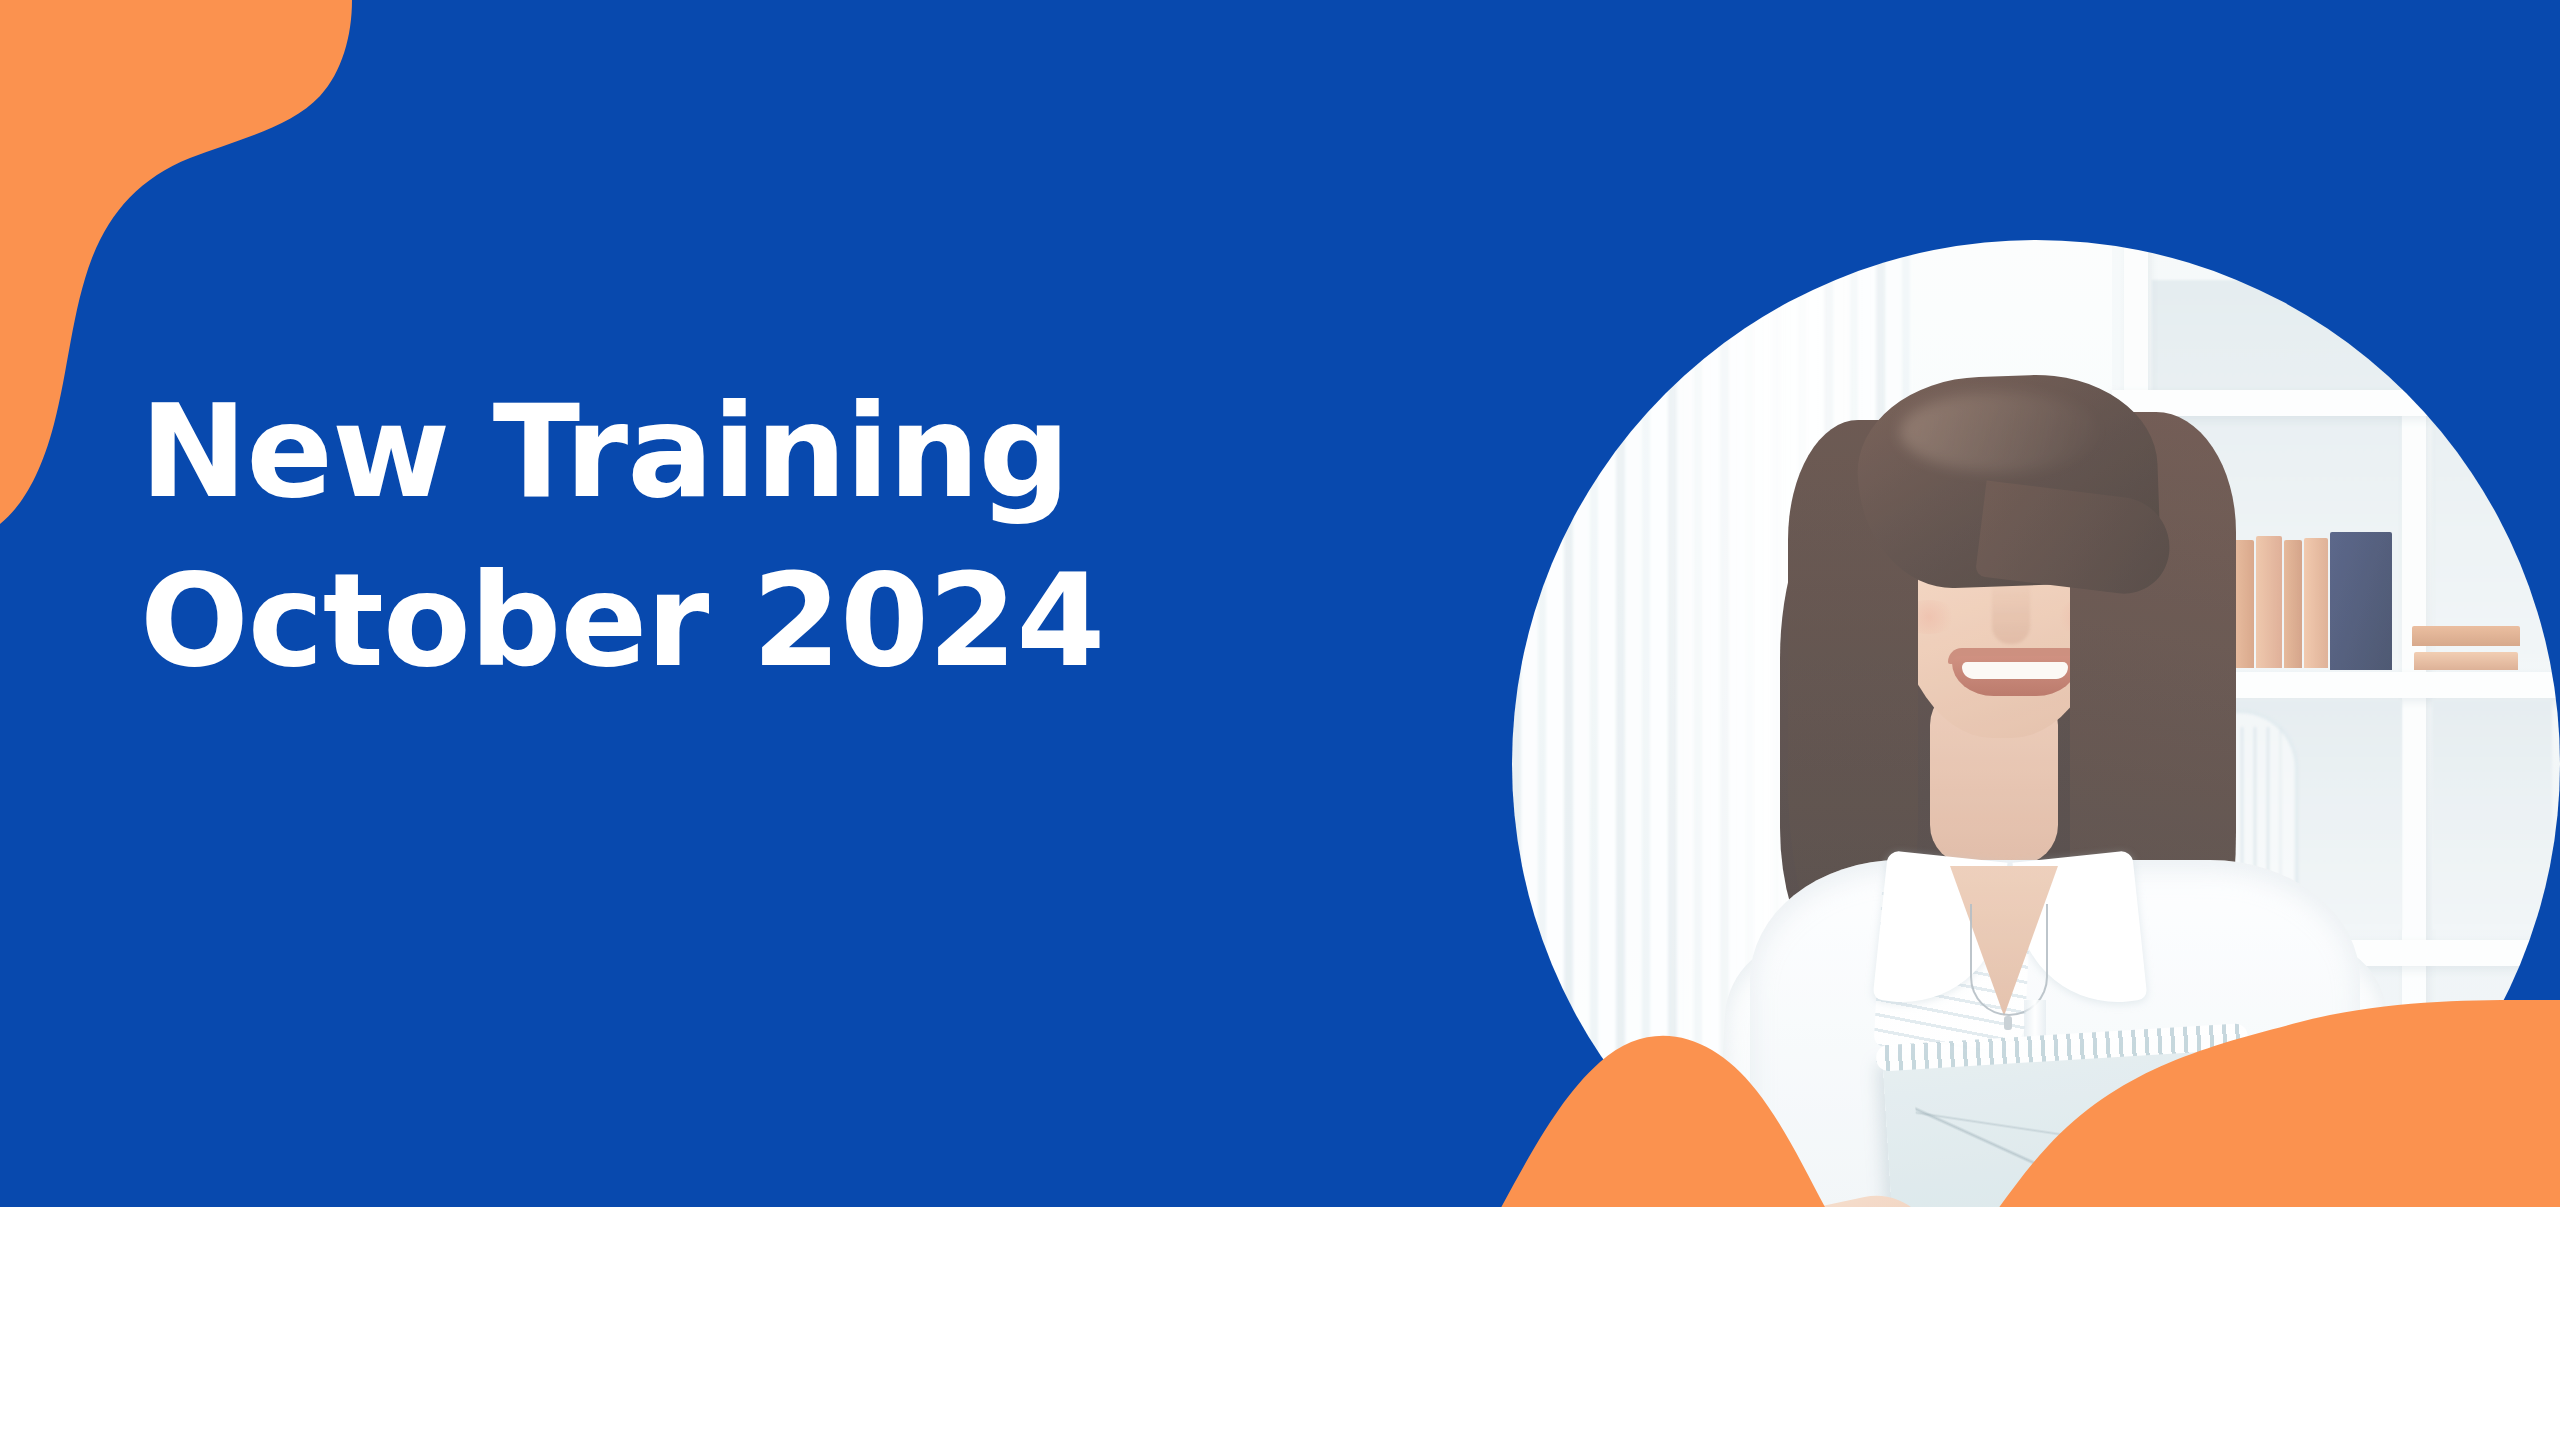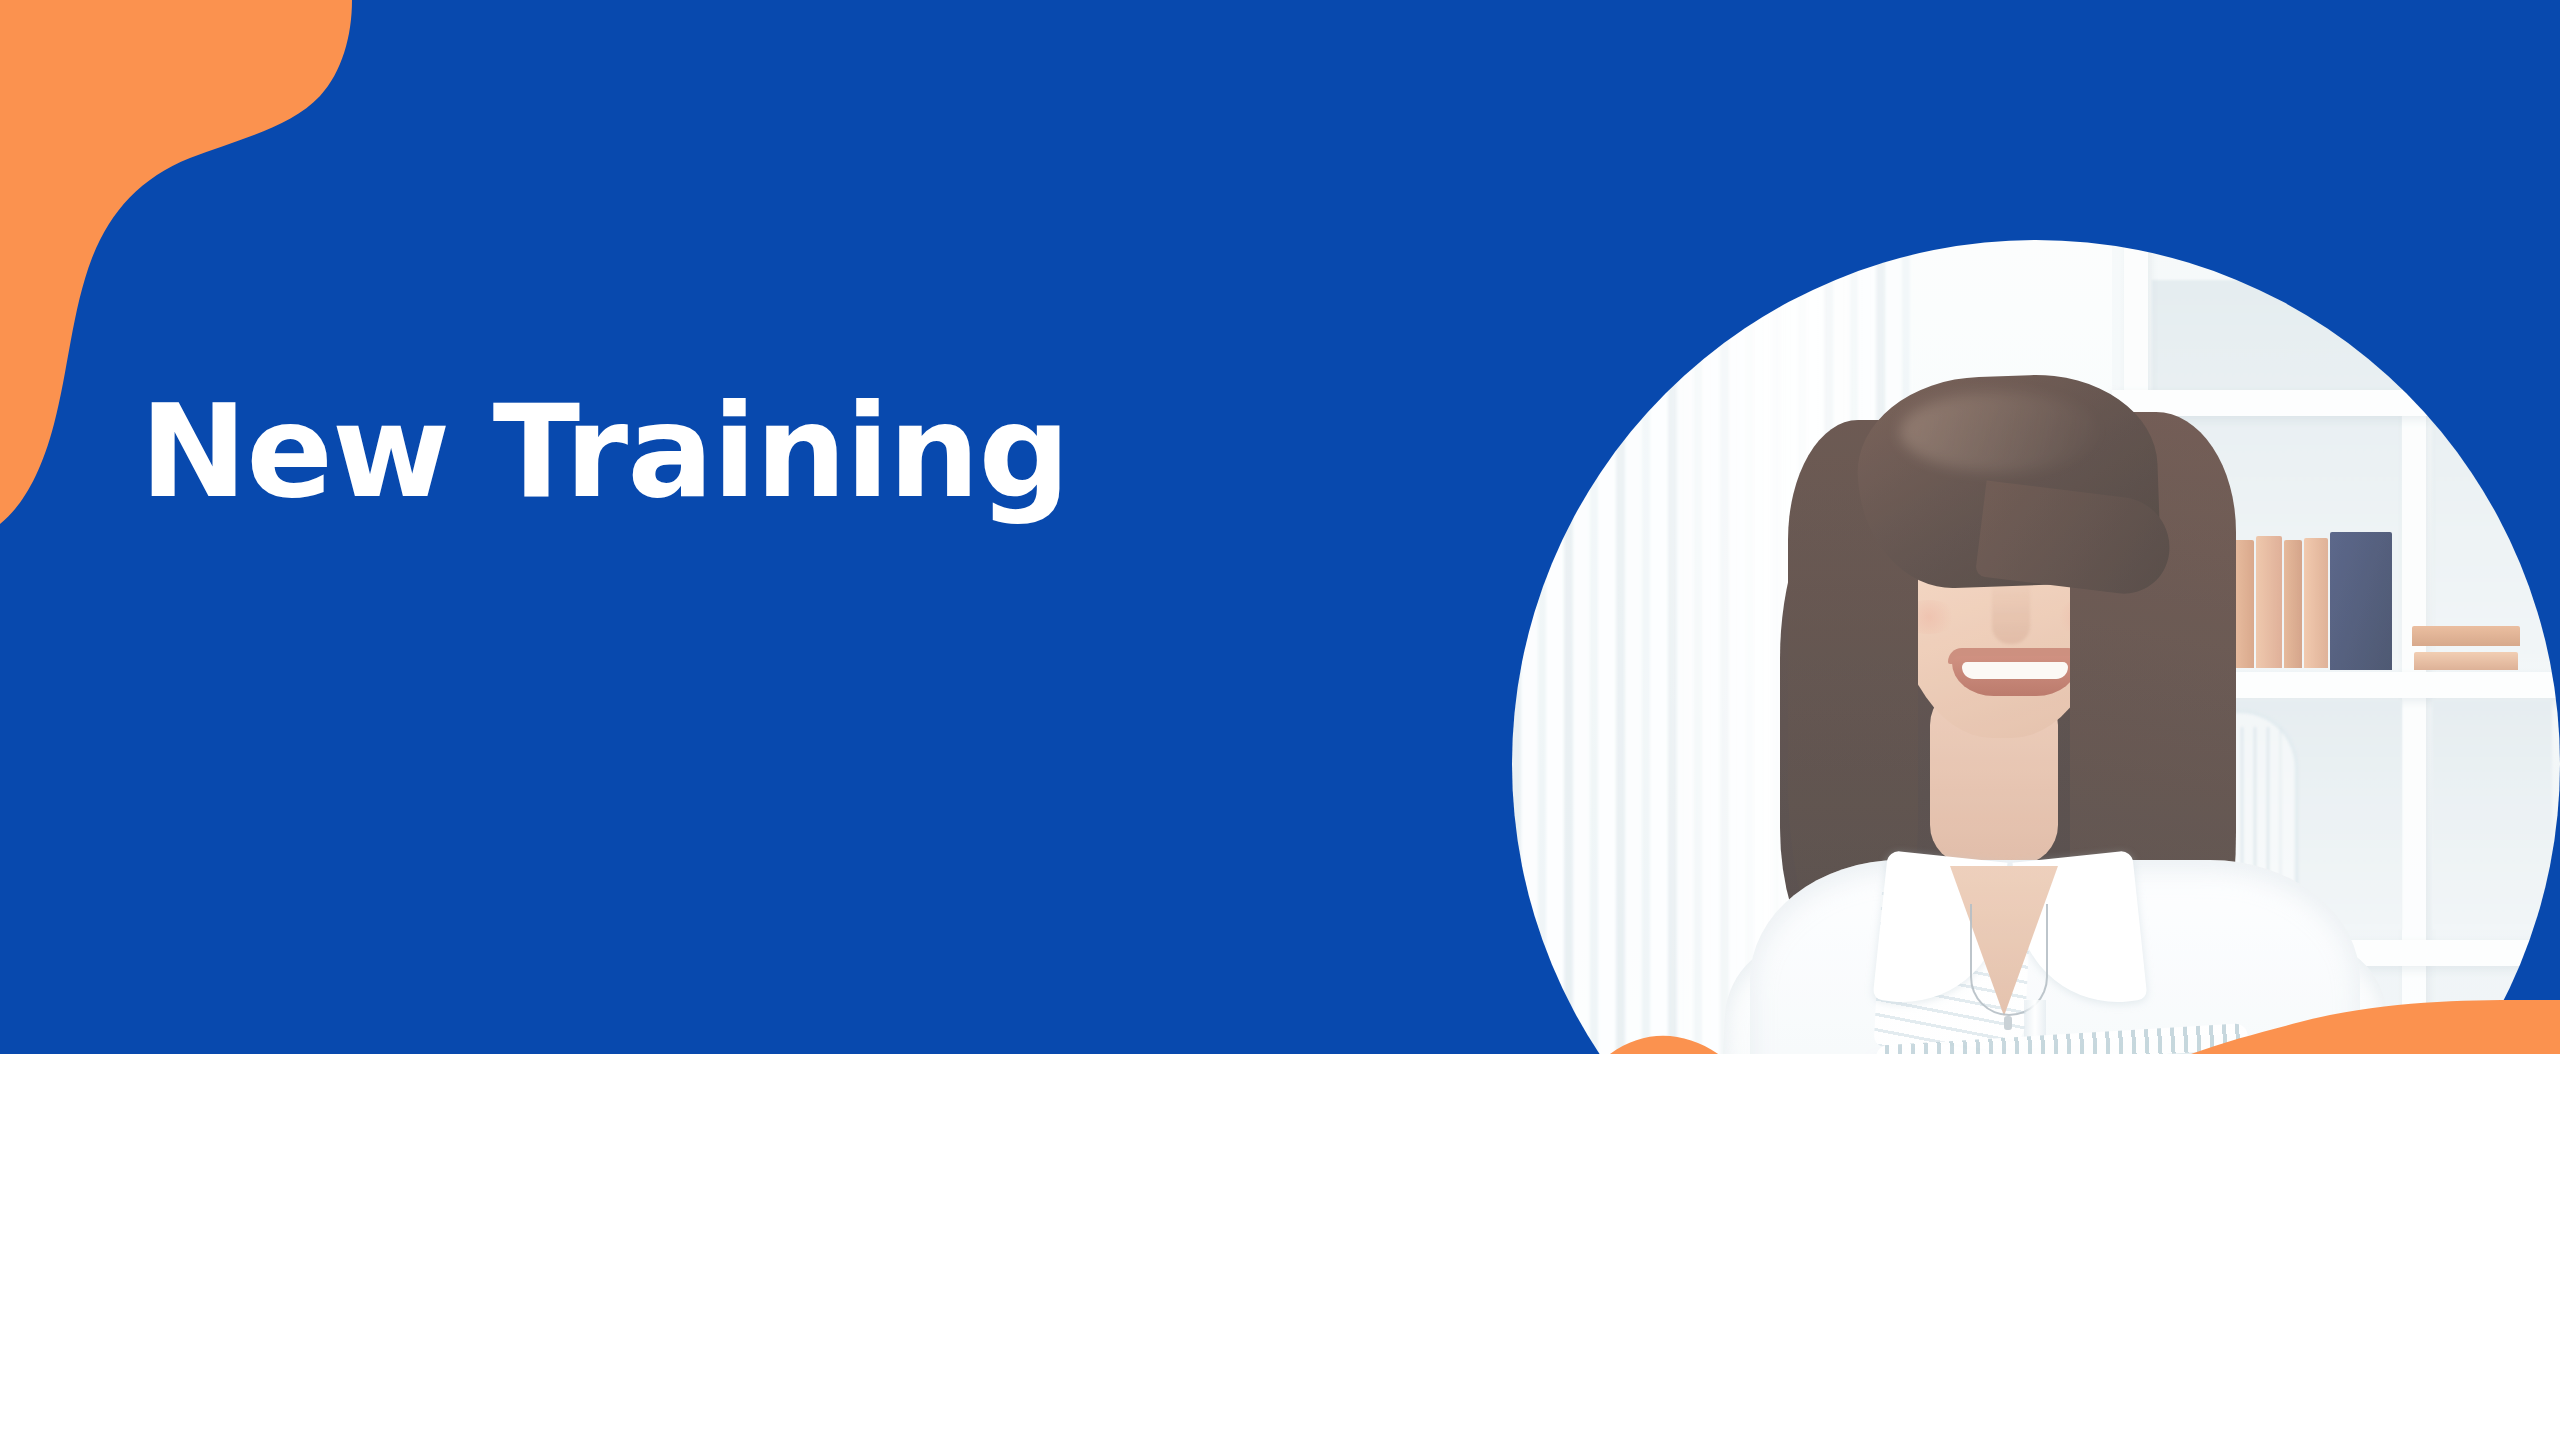--- a/index.html
+++ b/index.html
@@ -1,21 +1,21 @@
 <!DOCTYPE html>
 <html><head>
 <meta charset="utf-8">
 <style>
   html,body{margin:0;padding:0;background:#ffffff;}
   body{font-family:"Liberation Sans",sans-serif;}
 
   #banner{
     position:relative;
     width:2560px;
-    height:1054px;
+    height:1207px;
     overflow:hidden;
     background:#0849ae;
   }
 
   
   .layer{position:absolute;left:0;top:0;width:2560px;height:1440px;}
   .layer svg{display:block;width:2560px;height:1440px;}
 
   
   #photo-wrap{
@@ -461,15 +461,16 @@
                C1886,1292 1914,1298 1944,1272
                C1984,1236 2010,1186 2048,1146
                C2120,1068 2208,1046 2300,1022
                C2392,998 2482,1000 2560,1000
                L2560,1440 Z" fill="#fb924f"></path>
     </svg>
   </div>
 
   <div id="headline">
     <span class="ln">New Training</span>
+    <span class="ln">October 2024</span>
   </div>
 
 </div>
 
 </body></html>

